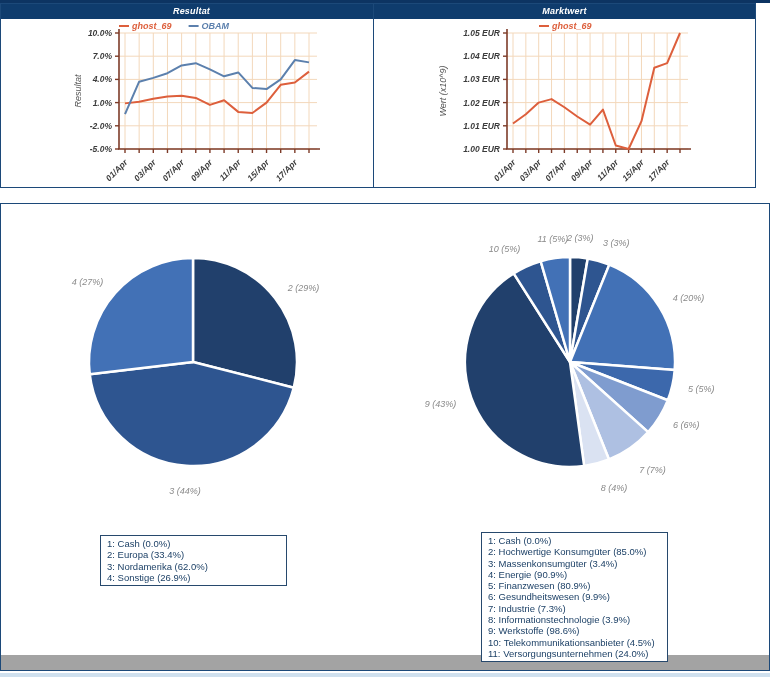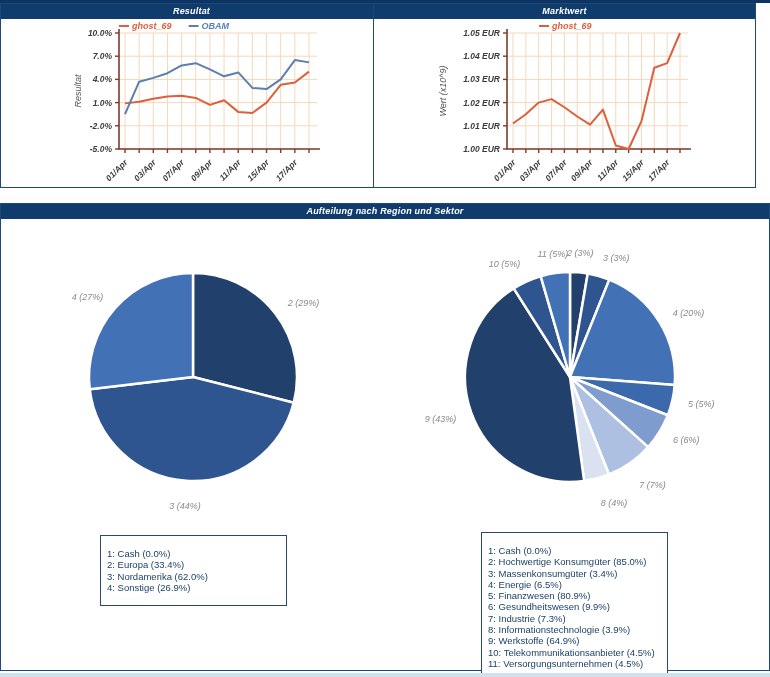--- a/index.html
+++ b/index.html
@@ -16,21 +16,21 @@
     font-size:9px;font-weight:bold;text-align:center;line-height:15px;letter-spacing:.2px;
   }
   .panel-body{position:relative;background:#ffffff;}
   #panel-resultat{left:0;top:3px;width:383px;height:185px;}
   #panel-marktwert{left:373px;top:3px;width:383px;height:185px;}
   #panel-allocation{left:0;top:203px;width:770px;height:468px;}
   svg{display:block;}
   .legend-box{
     position:absolute;box-sizing:border-box;width:187px;
     border:1px solid #27496d;background:#ffffff;
-    font-size:9.5px;line-height:11.3px;color:#1c4066;padding:12px 6px;
+    font-size:9.5px;line-height:11.3px;color:#1c4066;padding:2px 6px;
   }
   #legend-region{left:100px;top:535px;}
   #legend-sector{left:481px;top:532px;}
 </style>
 </head>
 <body>
 
 <div id="top-strip" class="strip"></div>
 
 <div id="panel-resultat" class="panel">
@@ -164,21 +164,20 @@
         <line x1="306" y1="130" x2="306" y2="134" stroke="#7d3b28" stroke-width="1.4"></line>
         <polyline points="139,104.48000000000026 151.84615384615384,95.20000000000026 164.69230769230768,83.6 177.53846153846155,80.11999999999986 190.3846153846154,88.24 203.23076923076923,97.52 216.0769230769231,105.64000000000013 228.9230769230769,90.56000000000026 241.76923076923077,126.51999999999987 254.6153846153846,130 267.46153846153845,102.16 280.3076923076923,48.80000000000025 293.1538461538462,44.16000000000026 306,14" fill="none" stroke="#dd5f3c" stroke-width="2" stroke-linejoin="round"></polyline>
         <line x1="165" y1="7" x2="175" y2="7" stroke="#dd5f3c" stroke-width="2"></line>
         <text x="178" y="10" font-size="9px" font-weight="bold" fill="#dd5f3c">ghost_69</text>
         <text x="72" y="72" text-anchor="middle" font-size="9px" fill="#555555" transform="rotate(-90 72 72)">Wert (x10^9)</text>
       </svg>
   </div>
 </div>
 
 <div id="panel-allocation" class="panel">
-  <div class="panel-header">Aufteilung nach Region und Sektor</div>
   <div class="panel-body">
     <svg width="768" height="451">
         <path d="M 192 158 L 192 54 A 104 104 0 0 1 292.77956171220217 183.6803415299804 Z" fill="#21406c" stroke="#ffffff" stroke-width="2.5" stroke-linejoin="round"></path>
         <text x="286.75162161266377" y="87.3648847235873" text-anchor="start" font-size="9px" fill="#8a8a8a">2 (29%)</text>
         <path d="M 192 158 L 292.77956171220217 183.6803415299804 A 104 104 0 0 1 88.71944253759125 170.2117341214949 Z" fill="#2e5590" stroke="#ffffff" stroke-width="2.5" stroke-linejoin="round"></path>
         <text x="184.0968199620994" y="289.7394661140951" text-anchor="middle" font-size="9px" fill="#8a8a8a">3 (44%)</text>
         <path d="M 192 158 L 88.71944253759125 170.2117341214949 A 104 104 0 0 1 191.99999999999997 54 Z" fill="#4271b6" stroke="#ffffff" stroke-width="2.5" stroke-linejoin="round"></path>
         <text x="102.30369156496613" y="81.28442904220486" text-anchor="end" font-size="9px" fill="#8a8a8a">4 (27%)</text>
         <path d="M 569 158 L 569 53 A 105 105 0 0 1 586.7450861337942 54.51032941349061 Z" fill="#21406c" stroke="#ffffff" stroke-width="2.5" stroke-linejoin="round"></path>
         <text x="579.2615168615366" y="37.435903886354296" text-anchor="middle" font-size="9px" fill="#8a8a8a">2 (3%)</text>
@@ -207,23 +206,23 @@
 <div id="legend-region" class="legend-box">
     <div>1: Cash (0.0%)</div>
     <div>2: Europa (33.4%)</div>
     <div>3: Nordamerika (62.0%)</div>
     <div>4: Sonstige (26.9%)</div>
   </div>
 <div id="legend-sector" class="legend-box">
     <div>1: Cash (0.0%)</div>
     <div>2: Hochwertige Konsumgüter (85.0%)</div>
     <div>3: Massenkonsumgüter (3.4%)</div>
-    <div>4: Energie (6.5%)</div>
+    <div>4: Energie (90.9%)</div>
     <div>5: Finanzwesen (80.9%)</div>
     <div>6: Gesundheitswesen (9.9%)</div>
     <div>7: Industrie (7.3%)</div>
     <div>8: Informationstechnologie (3.9%)</div>
-    <div>9: Werkstoffe (64.9%)</div>
+    <div>9: Werkstoffe (98.6%)</div>
     <div>10: Telekommunikationsanbieter (4.5%)</div>
-    <div>11: Versorgungsunternehmen (4.5%)</div>
+    <div>11: Versorgungsunternehmen (24.0%)</div>
   </div>
 
 <div id="bottom-strip" class="strip"></div>
 
 </body></html>

